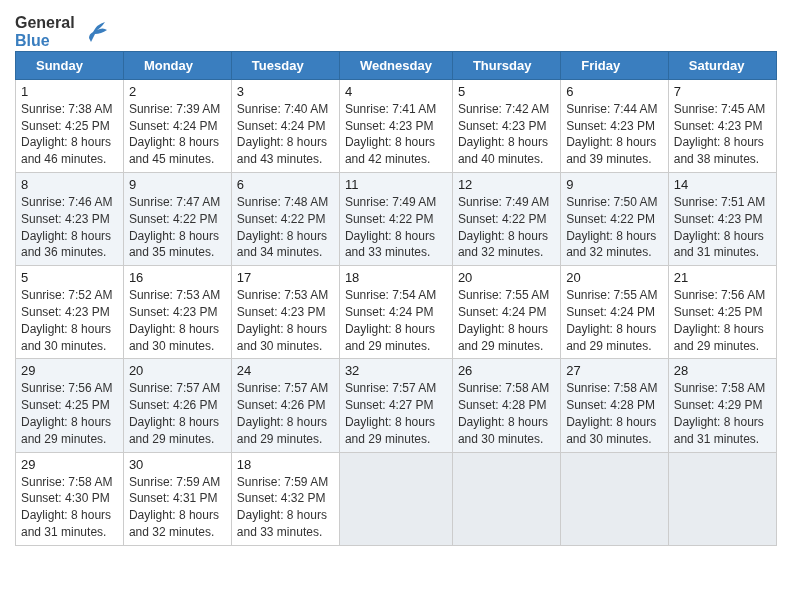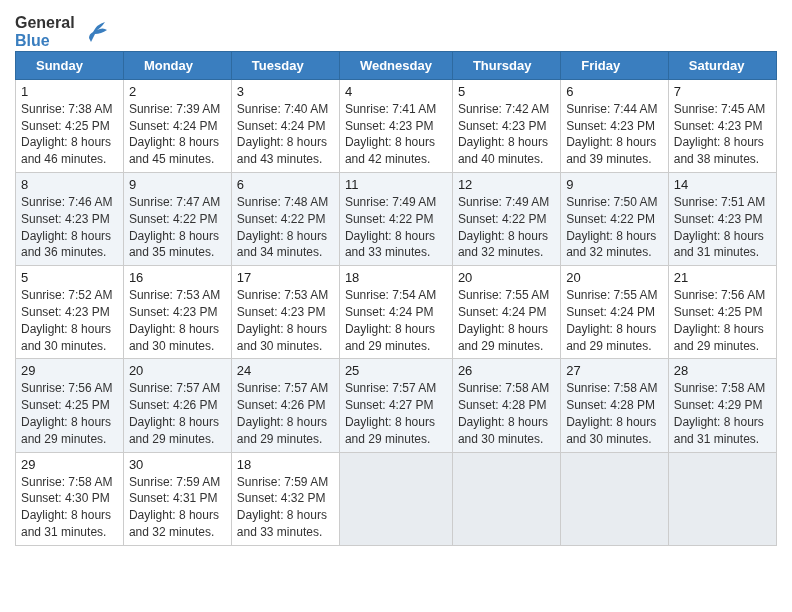--- a/index.html
+++ b/index.html
@@ -217,21 +217,21 @@
           </td>
           <td>
             <span class="day-num">20</span>
             <div class="day-info">Sunrise: 7:57 AM<br>Sunset: 4:26 PM<br>Daylight: 8 hours and 29 minutes.</div>
           </td>
           <td>
             <span class="day-num">24</span>
             <div class="day-info">Sunrise: 7:57 AM<br>Sunset: 4:26 PM<br>Daylight: 8 hours and 29 minutes.</div>
           </td>
           <td>
-            <span class="day-num">25</span>
+            <span class="day-num">32</span>
             <div class="day-info">Sunrise: 7:57 AM<br>Sunset: 4:27 PM<br>Daylight: 8 hours and 29 minutes.</div>
           </td>
           <td>
             <span class="day-num">26</span>
             <div class="day-info">Sunrise: 7:58 AM<br>Sunset: 4:28 PM<br>Daylight: 8 hours and 30 minutes.</div>
           </td>
           <td>
             <span class="day-num">27</span>
             <div class="day-info">Sunrise: 7:58 AM<br>Sunset: 4:28 PM<br>Daylight: 8 hours and 30 minutes.</div>
           </td>

